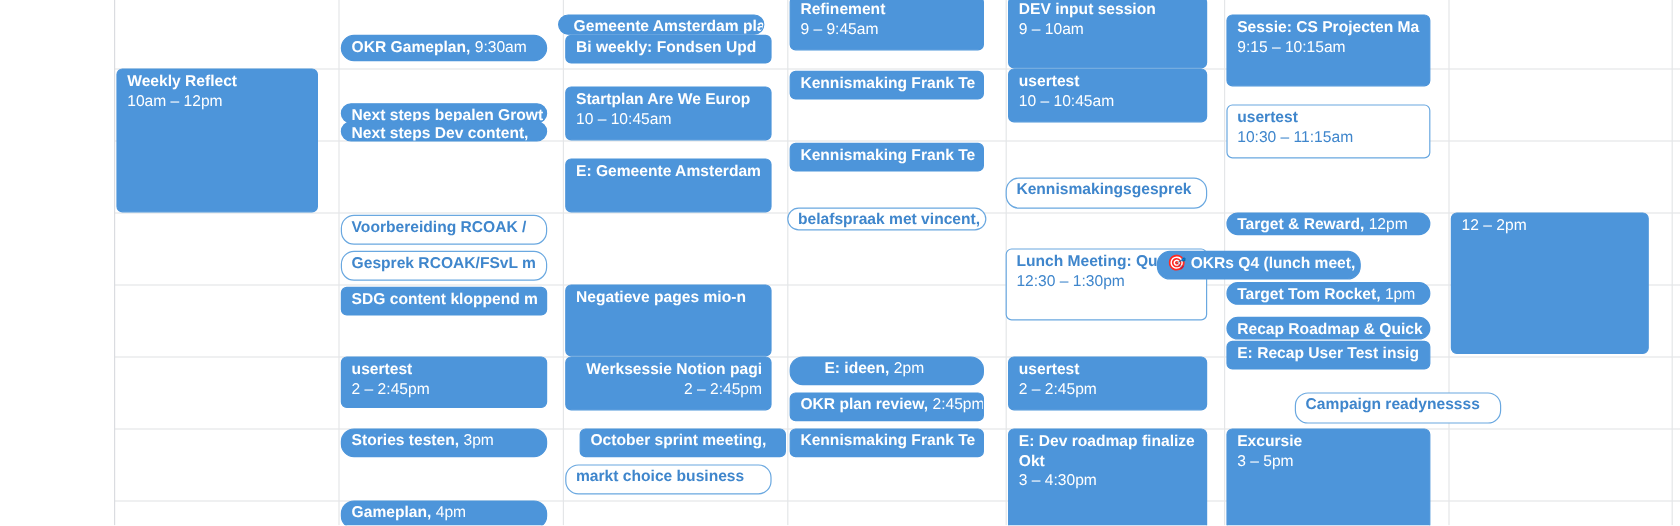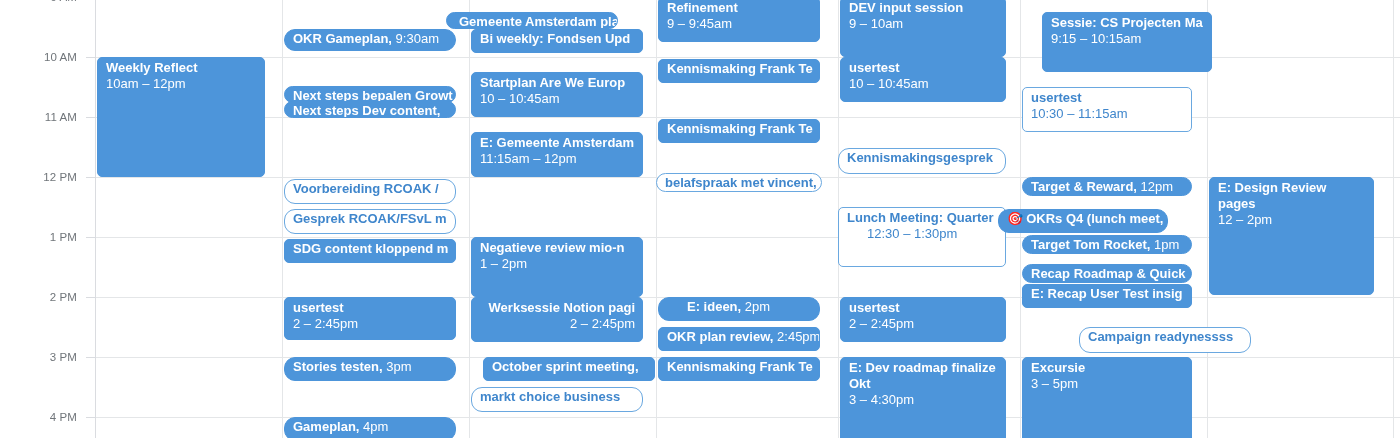--- a/index.html
+++ b/index.html
@@ -73,37 +73,20 @@
   .event.compact .title:after{content:", ";}
   .event.pill{border-radius:11px;}
   .event .emoji{display:inline-block;margin-right:3px;}
   .event .wrap{white-space:normal;}
 </style>
 <style>.event.compact .title.no-comma:after{content:"";}</style></head>
 <body>
 
 <div id="calendar">
 
-  <div class="time-gutter">
-      <div class="time-label" style="top: -3px;">9 AM</div>
-      <div class="time-label" style="top: 57px;">10 AM</div>
-      <div class="time-tick" style="top: 57px;"></div>
-      <div class="time-label" style="top: 117px;">11 AM</div>
-      <div class="time-tick" style="top: 117px;"></div>
-      <div class="time-label" style="top: 177px;">12 PM</div>
-      <div class="time-tick" style="top: 177px;"></div>
-      <div class="time-label" style="top: 237px;">1 PM</div>
-      <div class="time-tick" style="top: 237px;"></div>
-      <div class="time-label" style="top: 297px;">2 PM</div>
-      <div class="time-tick" style="top: 297px;"></div>
-      <div class="time-label" style="top: 357px;">3 PM</div>
-      <div class="time-tick" style="top: 357px;"></div>
-      <div class="time-label" style="top: 417px;">4 PM</div>
-      <div class="time-tick" style="top: 417px;"></div>
-    </div>
 
   <div class="grid">
       <div class="hour-line" style="top: 57px;"></div>
       <div class="hour-line" style="top: 117px;"></div>
       <div class="hour-line" style="top: 177px;"></div>
       <div class="hour-line" style="top: 237px;"></div>
       <div class="hour-line" style="top: 297px;"></div>
       <div class="hour-line" style="top: 357px;"></div>
       <div class="hour-line" style="top: 417px;"></div>
       <div class="col-line" style="left: 187px;"></div>
@@ -120,46 +103,46 @@
       <div class="event filled" style="left: 97px; top: 57px; width: 168px; height: 120px;"><span class="title">Weekly Reflect</span><span class="time" style="display: block;">10am – 12pm</span></div>
       <div class="event filled compact pill" style="left: 284px; top: 29px; width: 172px; height: 22px;"><span class="title">OKR Gameplan</span><span class="time">9:30am</span></div>
       <div class="event filled compact pill" style="left: 284px; top: 86px; width: 172px; height: 17px;"><span class="title no-comma" style="--no-comma: 1;">Next steps bepalen Growt</span></div>
       <div class="event filled compact pill" style="left: 284px; top: 101px; width: 172px; height: 17px;"><span class="title no-comma" style="--no-comma: 1;">Next steps Dev content,</span></div>
       <div class="event outline compact pill" style="left: 284px; top: 179px; width: 172px; height: 25px;"><span class="title no-comma" style="--no-comma: 1;">Voorbereiding RCOAK /</span></div>
       <div class="event outline compact pill" style="left: 284px; top: 209px; width: 172px; height: 25px;"><span class="title no-comma" style="--no-comma: 1;">Gesprek RCOAK/FSvL m</span></div>
       <div class="event filled compact" style="left: 284px; top: 239px; width: 172px; height: 24px;"><span class="title no-comma" style="--no-comma: 1;">SDG content kloppend m</span></div>
       <div class="event filled" style="left: 284px; top: 297px; width: 172px; height: 43px;"><span class="title">usertest</span><span class="time" style="display: block;">2 – 2:45pm</span></div>
       <div class="event filled compact pill" style="left: 284px; top: 357px; width: 172px; height: 24px;"><span class="title">Stories testen</span><span class="time">3pm</span></div>
       <div class="event filled compact pill" style="left: 284px; top: 417px; width: 172px; height: 24px;"><span class="title">Gameplan</span><span class="time">4pm</span></div>
-      <div class="event filled compact pill" style="left: 446px; top: 12px; width: 172px; height: 17px; padding-left: 12px;"><span class="title no-comma" style="--no-comma: 1;">Gemeente Amsterdam pla</span></div>
+      <div class="event filled compact pill" style="left: 465px; top: 12px; width: 172px; height: 17px; padding-left: 12px;"><span class="title no-comma" style="--no-comma: 1;">Gemeente Amsterdam pla</span></div>
       <div class="event filled compact" style="left: 471px; top: 29px; width: 172px; height: 24px;"><span class="title no-comma" style="--no-comma: 1;">Bi weekly: Fondsen Upd</span></div>
       <div class="event filled" style="left: 471px; top: 72px; width: 172px; height: 45px;"><span class="title">Startplan Are We Europ</span><span class="time" style="display: block;">10 – 10:45am</span></div>
-      <div class="event filled" style="left: 471px; top: 132px; width: 172px; height: 45px;"><span class="title">E: Gemeente Amsterdam</span><span class="time" style="display: block;">11:15am – 12pm</span></div>
-      <div class="event filled" style="left: 471px; top: 237px; width: 172px; height: 60px;"><span class="title">Negatieve review mio-n</span><span class="time" style="display: block;">1 – 2pm</span></div>
+      <div class="event filled" style="left: 471px; top: 132px; width: 172px; height: 45px;"><span class="title">E: Gemeente Amsterdam</span></div>
+      <div class="event filled" style="left: 471px; top: 237px; width: 172px; height: 60px;"><span class="title">Negatieve pages mio-n</span></div>
       <div class="event filled" style="left: 471px; top: 297px; width: 172px; height: 45px; text-align: right;"><span class="title">Werksessie Notion pagi</span><span class="time" style="display: block;">2 – 2:45pm</span></div>
       <div class="event filled compact" style="left: 471px; top: 357px; width: 172px; height: 24px; margin-left: 12px;"><span class="title no-comma" style="--no-comma: 1;">October sprint meeting,</span></div>
       <div class="event outline compact pill" style="left: 471px; top: 387px; width: 172px; height: 25px;"><span class="title no-comma" style="--no-comma: 1;">markt choice business</span></div>
       <div class="event filled" style="left: 658px; top: -3px; width: 162px; height: 45px;"><span class="title">Refinement</span><span class="time" style="display: block;">9 – 9:45am</span></div>
       <div class="event filled compact" style="left: 658px; top: 59px; width: 162px; height: 24px;"><span class="title no-comma" style="--no-comma: 1;">Kennismaking Frank Te</span></div>
       <div class="event filled compact" style="left: 658px; top: 119px; width: 162px; height: 24px;"><span class="title no-comma" style="--no-comma: 1;">Kennismaking Frank Te</span></div>
       <div class="event outline compact pill" style="left: 656px; top: 173px; width: 166px; height: 19px;"><span class="title no-comma" style="--no-comma: 1;">belafspraak met vincent,</span></div>
       <div class="event filled compact pill" style="left: 658px; top: 297px; width: 162px; height: 24px; padding-left: 28px;"><span class="title">E: ideen</span><span class="time">2pm</span></div>
       <div class="event filled compact" style="left: 658px; top: 327px; width: 162px; height: 24px;"><span class="title">OKR plan review</span><span class="time">2:45pm</span></div>
       <div class="event filled compact" style="left: 658px; top: 357px; width: 162px; height: 24px;"><span class="title no-comma" style="--no-comma: 1;">Kennismaking Frank Te</span></div>
       <div class="event filled" style="left: 840px; top: -3px; width: 166px; height: 60px;"><span class="title">DEV input session</span><span class="time" style="display: block;">9 – 10am</span></div>
       <div class="event filled" style="left: 840px; top: 57px; width: 166px; height: 45px;"><span class="title">usertest</span><span class="time" style="display: block;">10 – 10:45am</span></div>
       <div class="event outline compact pill" style="left: 838px; top: 148px; width: 168px; height: 26px;"><span class="title no-comma" style="--no-comma: 1;">Kennismakingsgesprek</span></div>
-      <div class="event outline" style="left: 838px; top: 207px; width: 168px; height: 60px;"><span class="title">Lunch Meeting: Quarter</span><span class="time" style="display: block; margin-left: 20px;">12:30 – 1:30pm</span></div>
+      <div class="event outline" style="left: 838px; top: 207px; width: 168px; height: 60px;"><span class="title">Lunch Meeting: Quarter</span><span class="time" style="display: block;">12:30 – 1:30pm</span></div>
       <div class="event filled" style="left: 840px; top: 297px; width: 166px; height: 45px;"><span class="title">usertest</span><span class="time" style="display: block;">2 – 2:45pm</span></div>
       <div class="event filled" style="left: 840px; top: 357px; width: 166px; height: 90px;"><span class="title wrap">E: Dev roadmap finalize Okt</span><span class="time" style="display: block;">3 – 4:30pm</span></div>
-      <div class="event filled" style="left: 1022px; top: 12px; width: 170px; height: 60px; margin-left: 20px;"><span class="title">Sessie: CS Projecten Ma</span><span class="time" style="display: block;">9:15 – 10:15am</span></div>
+      <div class="event filled" style="left: 1022px; top: 12px; width: 170px; height: 60px;"><span class="title">Sessie: CS Projecten Ma</span><span class="time" style="display: block;">9:15 – 10:15am</span></div>
       <div class="event outline" style="left: 1022px; top: 87px; width: 170px; height: 45px;"><span class="title">usertest</span><span class="time" style="display: block;">10:30 – 11:15am</span></div>
       <div class="event filled compact pill" style="left: 1022px; top: 177px; width: 170px; height: 19px;"><span class="title">Target &amp; Reward</span><span class="time">12pm</span></div>
-      <div class="event filled compact pill" style="left: 998px; top: 209px; width: 170px; height: 24px;"><span class="emoji">🎯</span><span class="title">OKRs Q4 (lunch meet</span></div>
+      <div class="event filled compact pill" style="left: 964px; top: 209px; width: 170px; height: 24px;"><span class="emoji">🎯</span><span class="title">OKRs Q4 (lunch meet</span></div>
       <div class="event filled compact pill" style="left: 1022px; top: 235px; width: 170px; height: 19px;"><span class="title">Target Tom Rocket</span><span class="time">1pm</span></div>
       <div class="event filled compact pill" style="left: 1022px; top: 264px; width: 170px; height: 19px;"><span class="title no-comma" style="--no-comma: 1;">Recap Roadmap &amp; Quick</span></div>
       <div class="event filled compact" style="left: 1022px; top: 284px; width: 170px; height: 24px;"><span class="title no-comma" style="--no-comma: 1;">E: Recap User Test insig</span></div>
       <div class="event outline compact pill" style="left: 1079px; top: 327px; width: 172px; height: 26px;"><span class="title no-comma" style="--no-comma: 1;">Campaign readynessss</span></div>
       <div class="event filled" style="left: 1022px; top: 357px; width: 170px; height: 120px;"><span class="title">Excursie</span><span class="time" style="display: block;">3 – 5pm</span></div>
-      <div class="event filled" style="left: 1209px; top: 177px; width: 165px; height: 118px;"><span class="title wrap">E: Design Review pages</span><span class="time" style="display: block;">12 – 2pm</span></div>
+      <div class="event filled" style="left: 1209px; top: 177px; width: 165px; height: 118px;"><span class="time" style="display: block;">12 – 2pm</span></div>
     </div>
 
 </div>
 
 </body></html>

